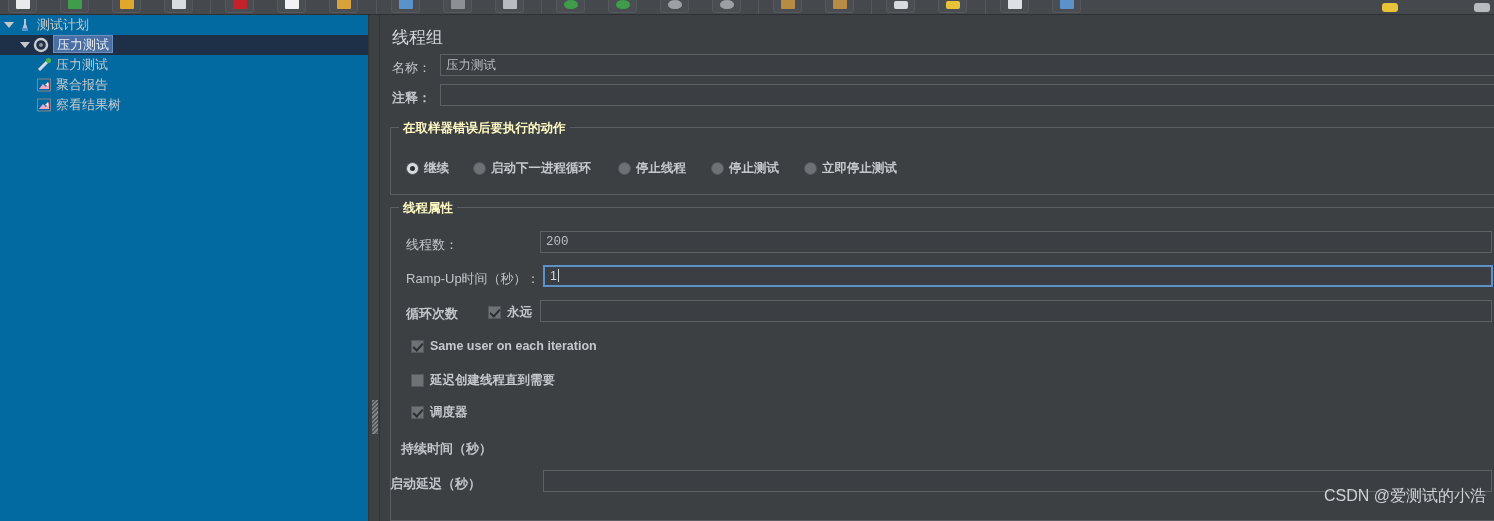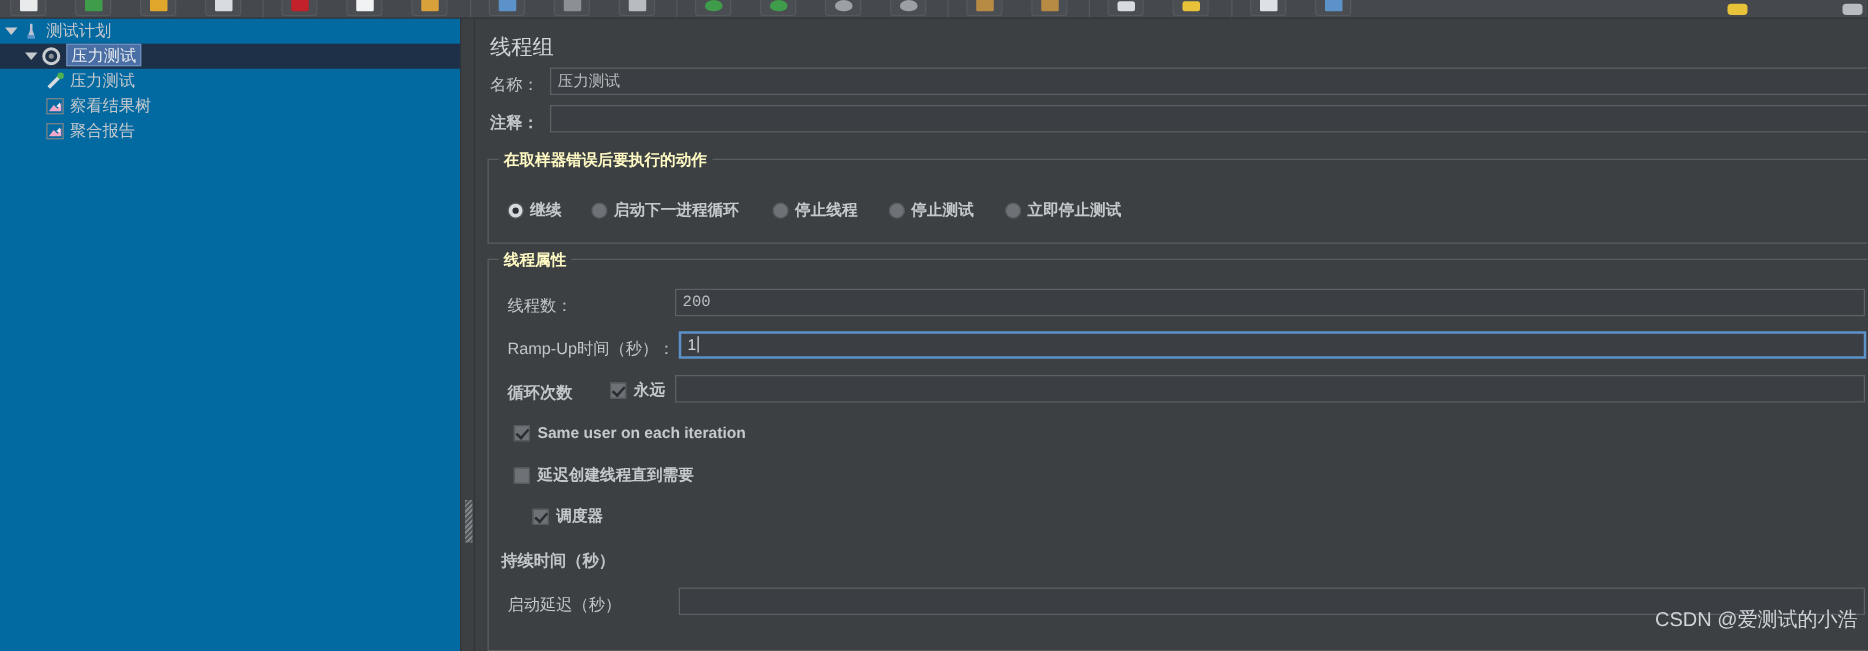--- a/index.html
+++ b/index.html
@@ -346,26 +346,26 @@
           <circle cx="8" cy="8" r="2" fill="#8c9095"></circle>
         </svg></span><span style="display: inline-block; width: 4px;"></span><span class="tree-label sel">压力测试</span></div>
     <div class="tree-row"><span style="display: inline-block; width: 36px;"></span><span class="ticon"><svg width="16" height="16" viewBox="0 0 16 16">
           <line x1="3" y1="13" x2="12" y2="4" stroke="#d8dce0" stroke-width="3"></line>
           <circle cx="12.5" cy="3.5" r="2.6" fill="#4fb04f"></circle>
         </svg></span><span style="display: inline-block; width: 4px;"></span><span class="tree-label">压力测试</span></div>
     <div class="tree-row"><span style="display: inline-block; width: 36px;"></span><span class="ticon"><svg width="16" height="16" viewBox="0 0 16 16">
           <rect x="1.5" y="2" width="13" height="12" fill="none" stroke="#808488" stroke-width="1"></rect>
           <path d="M3 12 l4 -5 l3 3 l3 -5 v7 z" fill="#f0a8c8"></path>
           <path d="M9 8 l3 -3 v4 z" fill="#e8ecf0"></path>
-        </svg></span><span style="display: inline-block; width: 4px;"></span><span class="tree-label">察看结果树</span></div>
+        </svg></span><span style="display: inline-block; width: 4px;"></span><span class="tree-label">聚合报告</span></div>
     <div class="tree-row"><span style="display: inline-block; width: 36px;"></span><span class="ticon"><svg width="16" height="16" viewBox="0 0 16 16">
           <rect x="1.5" y="2" width="13" height="12" fill="none" stroke="#808488" stroke-width="1"></rect>
           <path d="M3 12 l4 -5 l3 3 l3 -5 v7 z" fill="#f0a8c8"></path>
           <path d="M9 8 l3 -3 v4 z" fill="#e8ecf0"></path>
-        </svg></span><span style="display: inline-block; width: 4px;"></span><span class="tree-label">聚合报告</span></div>
+        </svg></span><span style="display: inline-block; width: 4px;"></span><span class="tree-label">察看结果树</span></div>
   </div>
 
 <div id="splitter">
   <div id="splitter-grip"></div>
 </div>
 
 <div id="main-panel">
 
   <div id="panel-title">线程组</div>
 
@@ -412,24 +412,24 @@
   <div class="field" style="top:285px; left:159px; width:952px;"></div>
 
   <div class="check-item" style="top:323px; left:30px;">
     <span class="check-box on"></span><span>Same user on each iteration</span>
   </div>
 
   <div class="check-item" style="top:357px; left:30px;">
     <span class="check-box"></span><span>延迟创建线程直到需要</span>
   </div>
 
-  <div class="check-item" style="top:390px; left:45px;">
+  <div class="check-item" style="top:390px; left:30px;font-family:Liberation Mono, monospace;">
     <span class="check-box on"></span><span>调度器</span>
   </div>
 
   <div class="row-label" style="top:425px; left:20px; font-weight:bold;">持续时间（秒）</div>
 
-  <div class="row-label" style="top:460px; left:25px; font-weight:normal;">启动延迟（秒）</div>
+  <div class="row-label" style="top:460px; left:9px; font-weight:bold;">启动延迟（秒）</div>
   <div class="field" style="top:455px; left:162px; width:949px;"></div>
 
 </div>
 
 <div id="watermark">CSDN @爱测试的小浩</div>
 
 </body></html>

